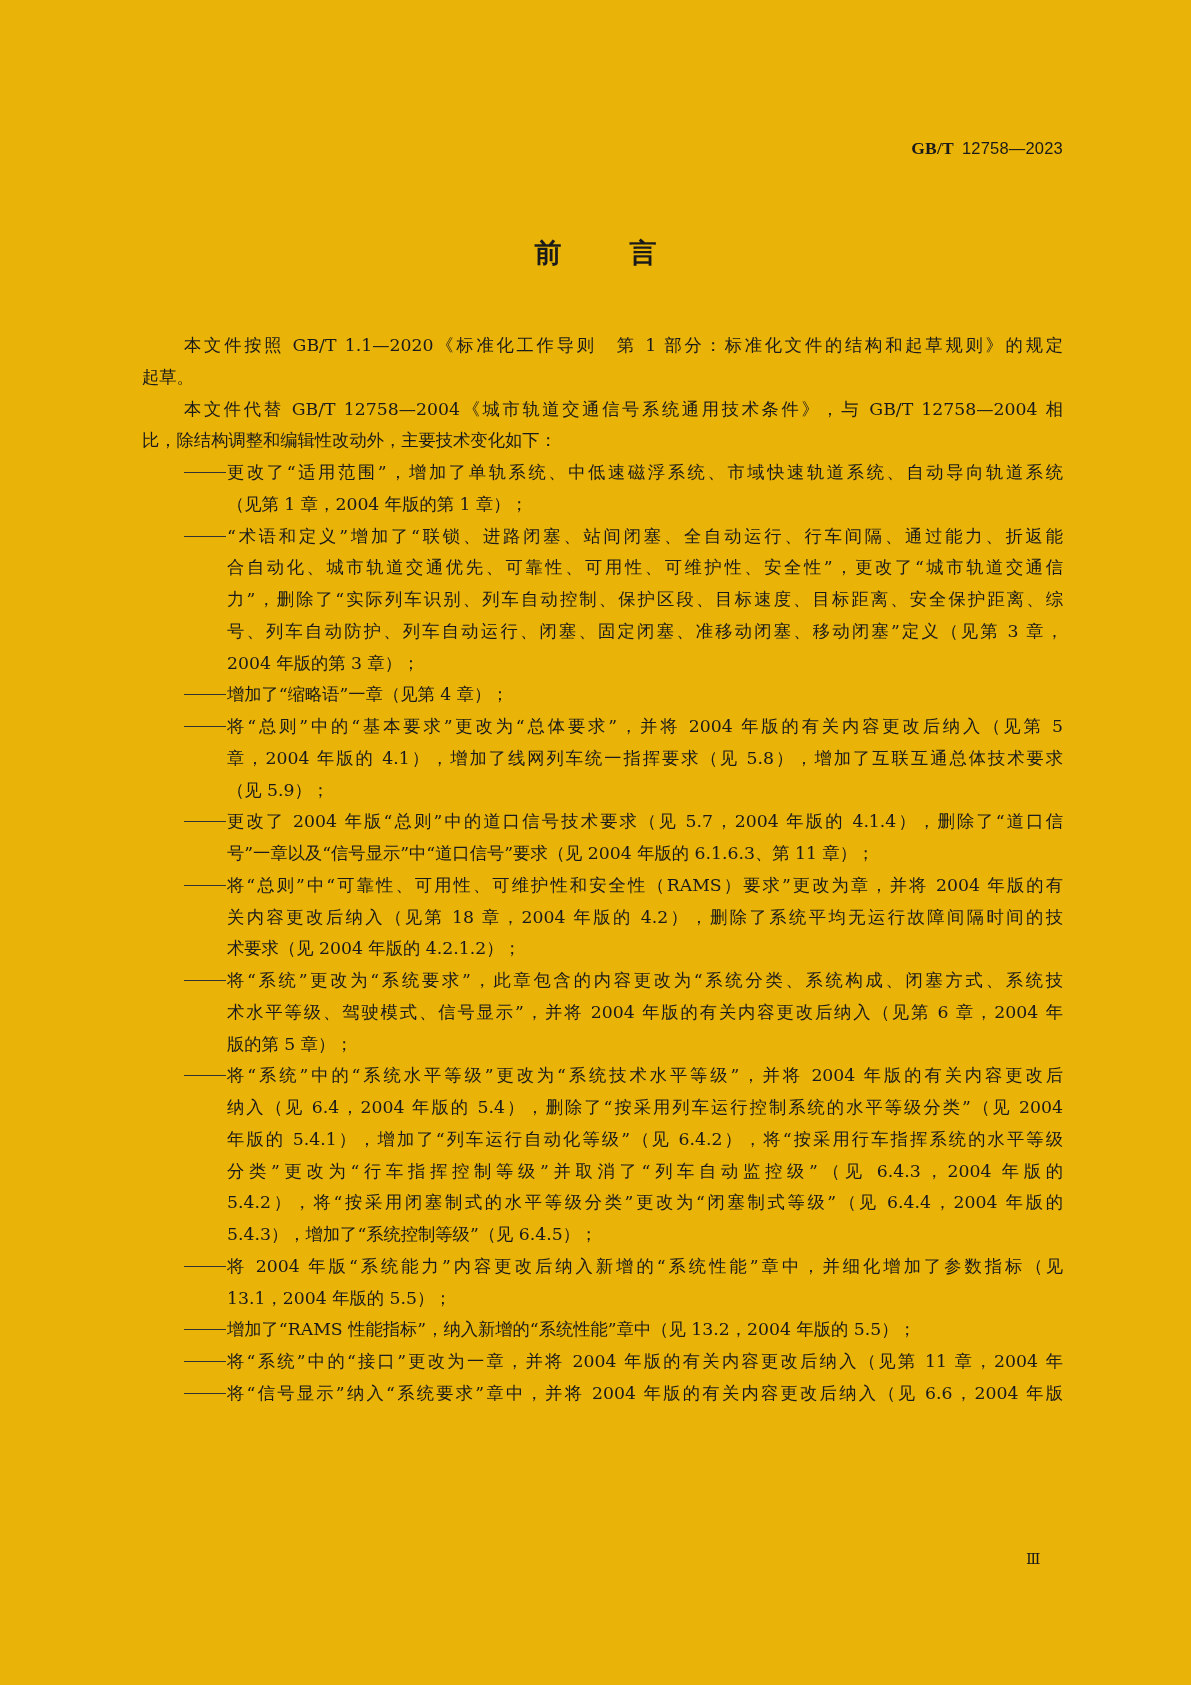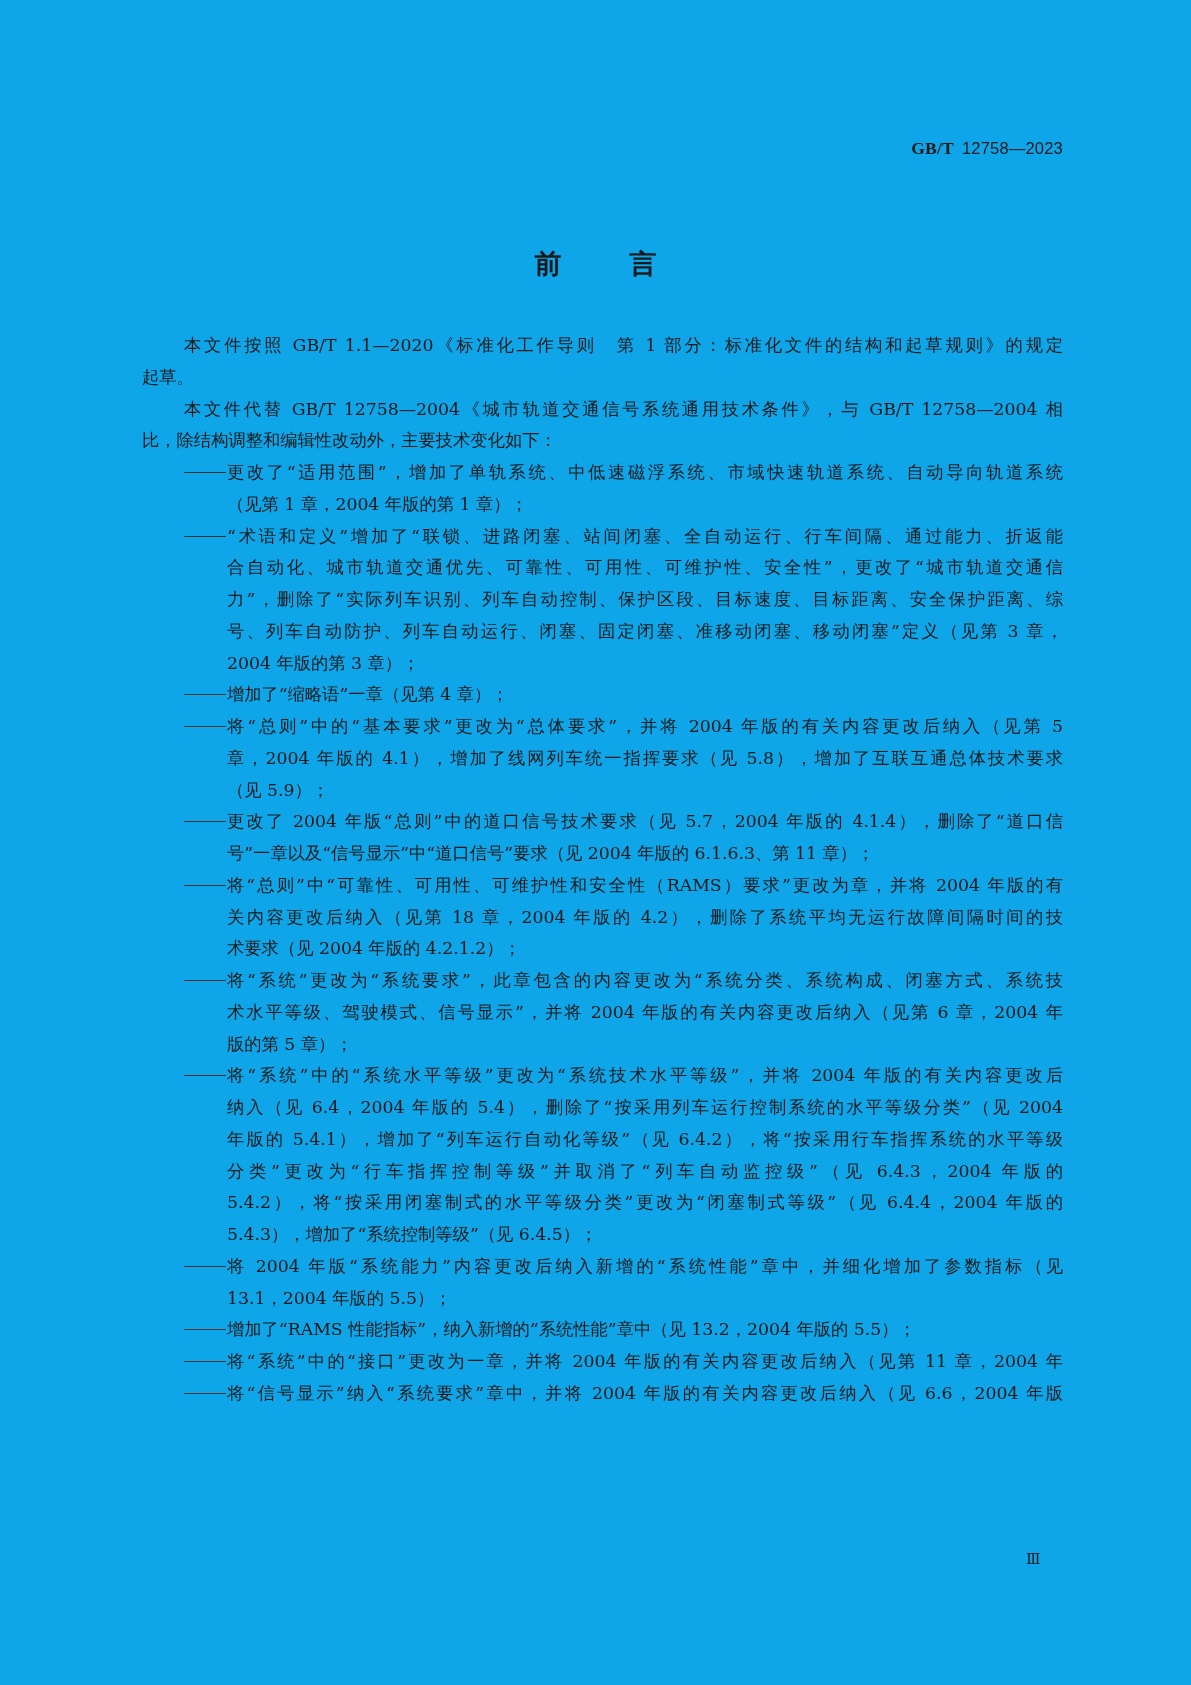--- a/index.html
+++ b/index.html
@@ -13,21 +13,21 @@
     position: relative;
     overflow: hidden;
     color: #1a1a1a;
     font-family: "DejaVu Serif", "Liberation Serif", serif;
   }
   .page {
     position: absolute;
     left: 0; top: 0;
     width: 1191px;
     height: 1685px;
-    background: #0ea5e9;
+    background: #eab308;
   }
   .doc-header {
     position: absolute;
     top: 138px;
     right: 128px;
     font-size: 17px;
     letter-spacing: 0.2px;
     white-space: nowrap;
   }
   .doc-header .std-prefix {
@@ -35,21 +35,21 @@
     font-weight: bold;
     font-size: 17.5px;
   }
   .doc-header .std-number {
     font-family: "Liberation Sans", "DejaVu Sans", sans-serif;
     margin-left: 8px;
     font-size: 16.5px;
   }
   .title {
     position: absolute;
-    top: 246px;
+    top: 235px;
     left: 0;
     width: 1191px;
     text-align: center;
     font-family: "DejaVu Sans", "Liberation Sans", sans-serif;
     font-size: 27px;
     font-weight: bold;
     letter-spacing: 68px;
     text-indent: 68px;
   }
   .body {

